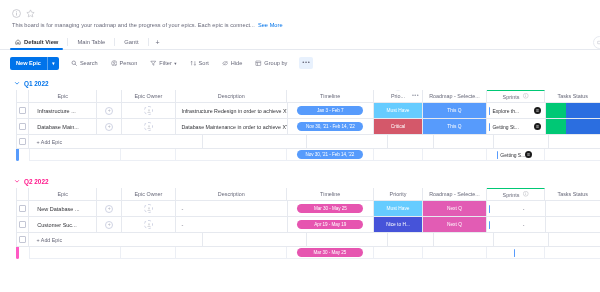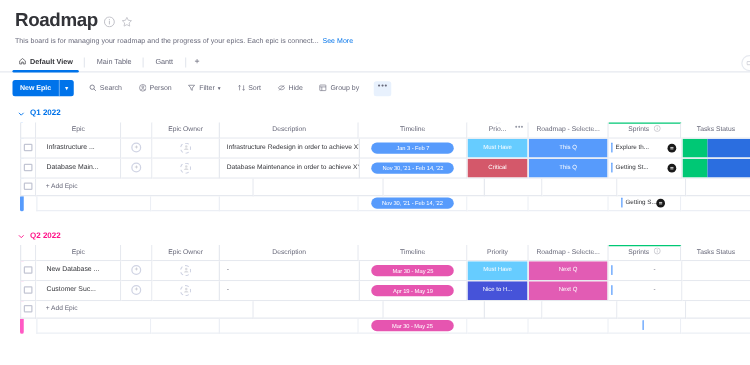--- a/index.html
+++ b/index.html
@@ -203,21 +203,20 @@
   .hdr-info { margin-left: 4px; opacity: .45; }
   .q2-wrap { margin-top: 13px; }
 </style>
 </head>
 <body>
 
 <div class="app">
 
   <div class="board-header">
     <div class="title-row">
-      <div class="board-title">Roadmap</div>
       <span class="hdr-icon">
         <svg viewBox="0 0 16 16" width="9" height="9">
             <circle cx="8" cy="8" r="7" fill="none" stroke="#676879" stroke-width="1.4"></circle>
             <rect x="7.3" y="6.6" width="1.4" height="5" fill="#676879"></rect>
             <rect x="7.3" y="4.1" width="1.4" height="1.6" fill="#676879"></rect>
           </svg>
       </span>
       <span class="hdr-icon">
         <svg viewBox="0 0 16 16" width="9" height="9">
             <path d="M8 1.6l2 4.1 4.5.6-3.3 3.2.8 4.5L8 11.9l-4 2.1.8-4.5L1.5 6.3l4.5-.6z" fill="none" stroke="#676879" stroke-width="1.2"></path>

